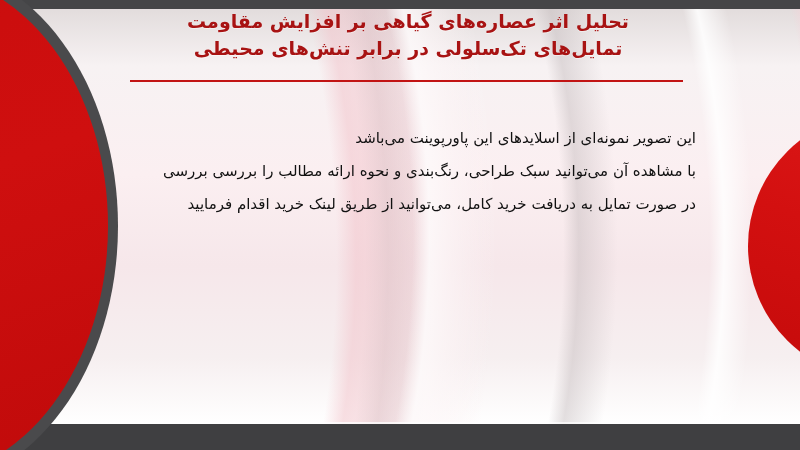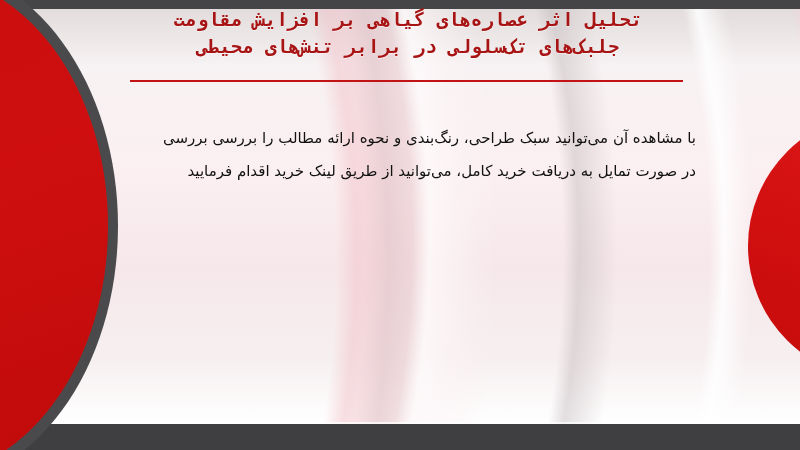--- a/index.html
+++ b/index.html
@@ -55,21 +55,20 @@
     border-radius:50%;
     background:linear-gradient(200deg,#e01a1a 0%,#d31010 50%,#c40a0a 100%);
   }
 
   
   .title-block{position:absolute;left:120px;top:8px;width:576px;text-align:center;}
   .title-line{
     color:#a81313;font-weight:bold;font-size:19px;line-height:27px;
     direction:rtl;white-space:nowrap;
     text-shadow:0 1px 0 rgba(255,255,255,.45);
-    font-family:Liberation Mono, monospace;
   }
   .title-rule{position:absolute;left:130px;top:80px;width:553px;height:2px;background:#c21414;}
 
   
   .body-block{position:absolute;right:104px;top:122px;width:600px;text-align:right;direction:rtl;}
   .body-line{
     color:#111;font-size:15px;line-height:33px;white-space:nowrap;font-weight:normal;
   }
 </style>
 </head>
@@ -91,22 +90,23 @@
   <div class="band-top"></div>
   <div class="hairline"></div>
   <div class="band-bottom"></div>
   <div class="band-left"></div>
 
   <div class="lens-outline"></div>
   <div class="lens"></div>
 
   <div class="title-block">
     <div class="title-line">تحلیل اثر عصاره‌های گیاهی بر افزایش مقاومت</div>
-    <div class="title-line">جلبک‌های تک‌سلولی در برابر تنش‌های محیطی</div>
+    <div class="title-line">تمایل‌های تک‌سلولی در برابر تنش‌های محیطی</div>
   </div>
   <div class="title-rule"></div>
 
   <div class="body-block">
+    <div class="body-line">این تصویر نمونه‌ای از اسلایدهای این پاورپوینت می‌باشد</div>
     <div class="body-line">با مشاهده آن می‌توانید سبک طراحی، رنگ‌بندی و نحوه ارائه مطالب را بررسی بررسی</div>
     <div class="body-line">در صورت تمایل به دریافت خرید کامل، می‌توانید از طریق لینک خرید اقدام فرمایید</div>
   </div>
 
 </div>
 
 </body></html>

